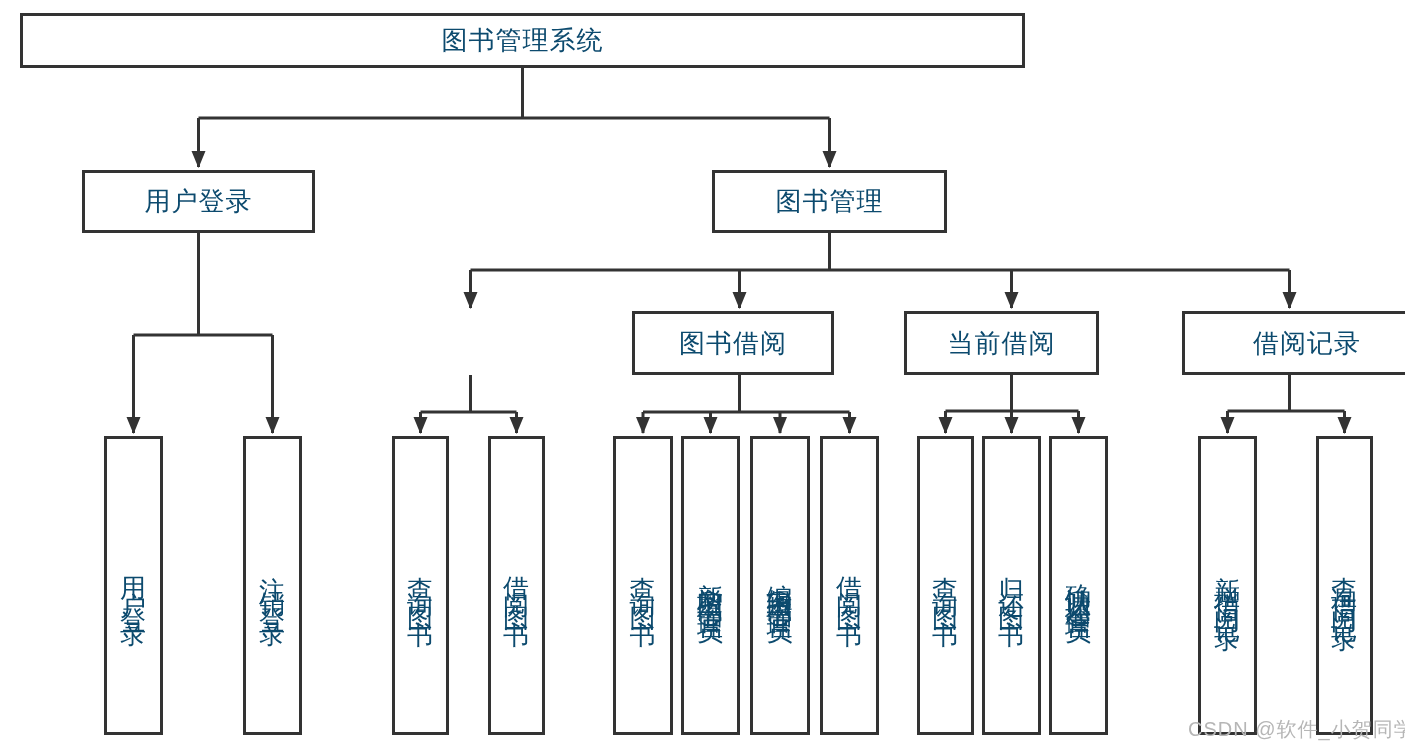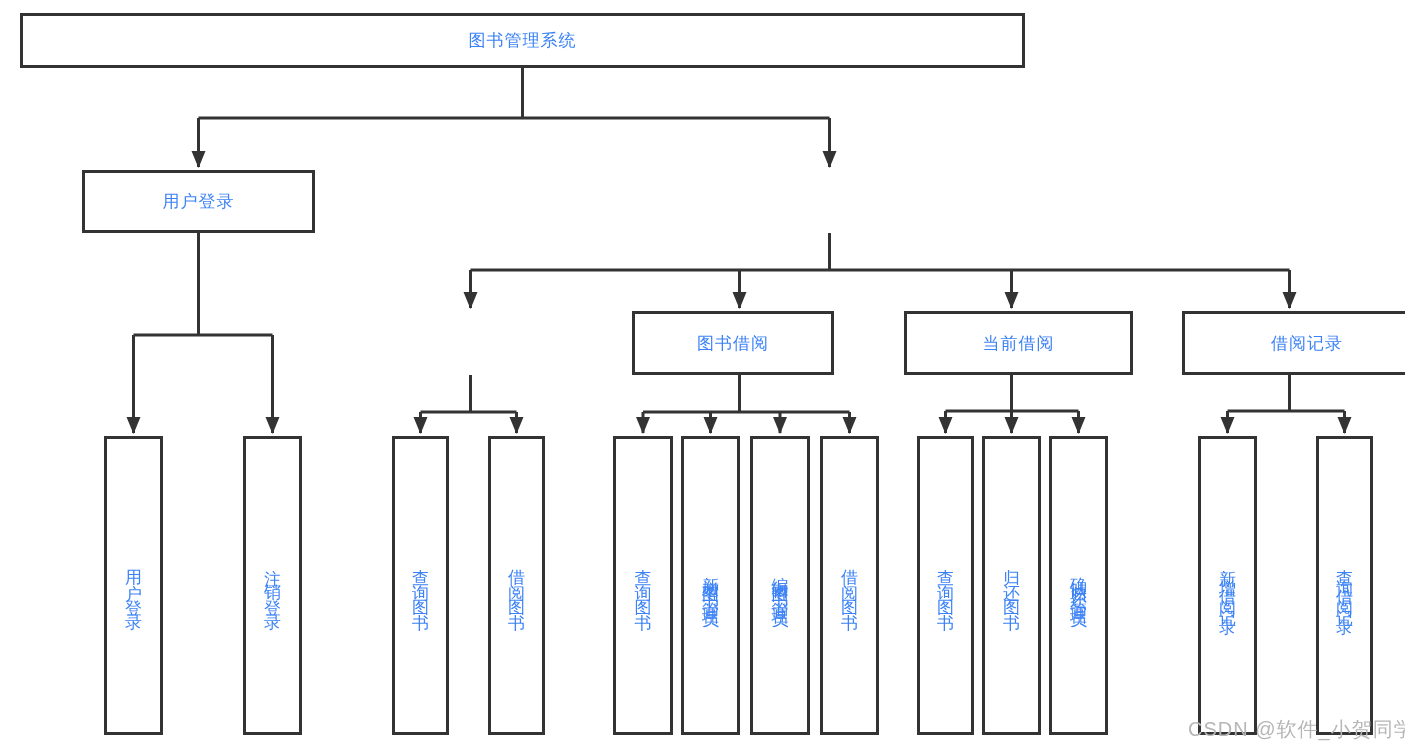--- a/index.html
+++ b/index.html
@@ -23,36 +23,36 @@
     pointer-events: none;
   }
   .node {
     position: absolute;
     background: #ffffff;
     border: 3px solid #333333;
     box-sizing: border-box;
     display: flex;
     align-items: center;
     justify-content: center;
-    color: #3b82f6;
-    font-size: 17px;
+    color: #0c4a6e;
+    font-size: 26px;
     letter-spacing: 1px;
     white-space: nowrap;
     z-index: 2;
   }
   
   .n-root   { left: 20px;   top: 13px;  width: 1005px; height: 55px; }
   
   .n-l2a    { left: 82px;   top: 170px; width: 233px;  height: 63px; }
   .n-l2b    { left: 712px;  top: 170px; width: 235px;  height: 63px; }
   
   .n-l3 { top: 311px; height: 64px; }
   .n-l3a { left: 363px;  width: 215px; }
   .n-l3b { left: 632px;  width: 202px; }
-  .n-l3c { left: 904px;  width: 229px; text-align: right; }
+  .n-l3c { left: 904px;  width: 195px; text-align: right; }
   .n-l3d { left: 1182px; width: 250px; }
   
   .leaf { top: 436px; height: 299px; }
   .leaf span {
     writing-mode: vertical-rl;
     text-orientation: mixed;
     letter-spacing: 15px;
     line-height: 1;
   }
   .leaf span.mid  { letter-spacing: 10px; }
@@ -138,20 +138,23 @@
     <line class="conn-arrow" x1="1344.5" y1="411" x2="1344.5" y2="433"></line>
   </svg>
 
   <div class="node n-root">
     <span>图书管理系统</span>
   </div>
 
   <div class="node n-l2a">
     <span>用户登录</span>
   </div>
+  <div class="node n-l2b">
+    <span>图书管理</span>
+  </div>
 
   <div class="node n-l3 n-l3b">
     <span>图书借阅</span>
   </div>
   <div class="node n-l3 n-l3c">
     <span>当前借阅</span>
   </div>
   <div class="node n-l3 n-l3d">
     <span>借阅记录</span>
   </div>

